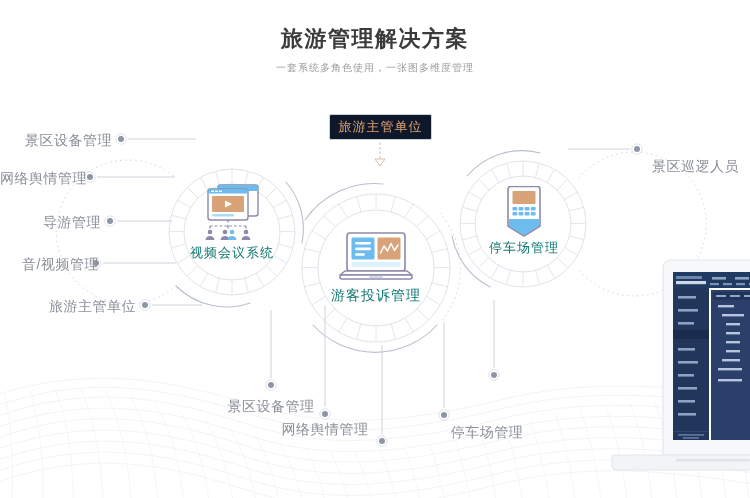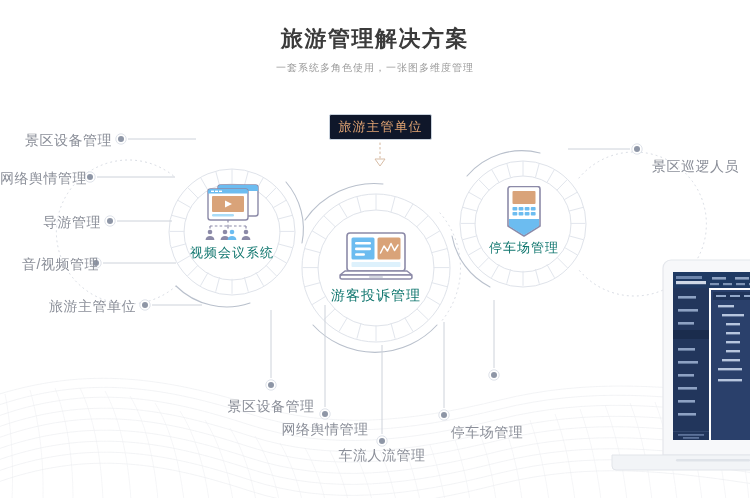--- a/index.html
+++ b/index.html
@@ -380,21 +380,20 @@
   <div class="leaf r" style="left:0px;top:132px;width:112px;">景区设备管理</div>
   <div class="leaf r" style="left:0px;top:170px;width:81px;">网络舆情管理</div>
   <div class="leaf r" style="left:0px;top:214px;width:101px;">导游管理</div>
   <div class="leaf r" style="left:12px;top:256px;width:87px;">音/视频管理</div>
   <div class="leaf r" style="left:0px;top:298px;width:136px;">旅游主管单位</div>
 
   <div class="leaf l" style="left:652px;top:142px;width:98px;">景区巡逻人员</div>
 
   <div class="leaf c" style="left:211px;top:398px;width:120px;">景区设备管理</div>
   <div class="leaf c" style="left:265px;top:421px;width:120px;">网络舆情管理</div>
-  <div class="leaf c" style="left:322px;top:447px;width:120px;">车流人流管理</div>
   <div class="leaf c" style="left:384px;top:424px;width:120px;margin-left:43px;">停车场管理</div>
 
   <svg class="layer" viewBox="0 0 750 498" width="750" height="498">
 
     <path d="M663,268 A8,8 0 0 1 671,260 L780,260 L780,455 L663,455 Z" fill="#f7f8fa" stroke="#e4e7ec" stroke-width="1.2"></path>
 
     <rect x="673" y="272" width="110" height="168" fill="#ffffff"></rect>
 
     <rect x="673" y="272" width="110" height="16" fill="#1f3a63"></rect>
     <rect x="676" y="276" width="26" height="3" fill="#6e86ac"></rect>

